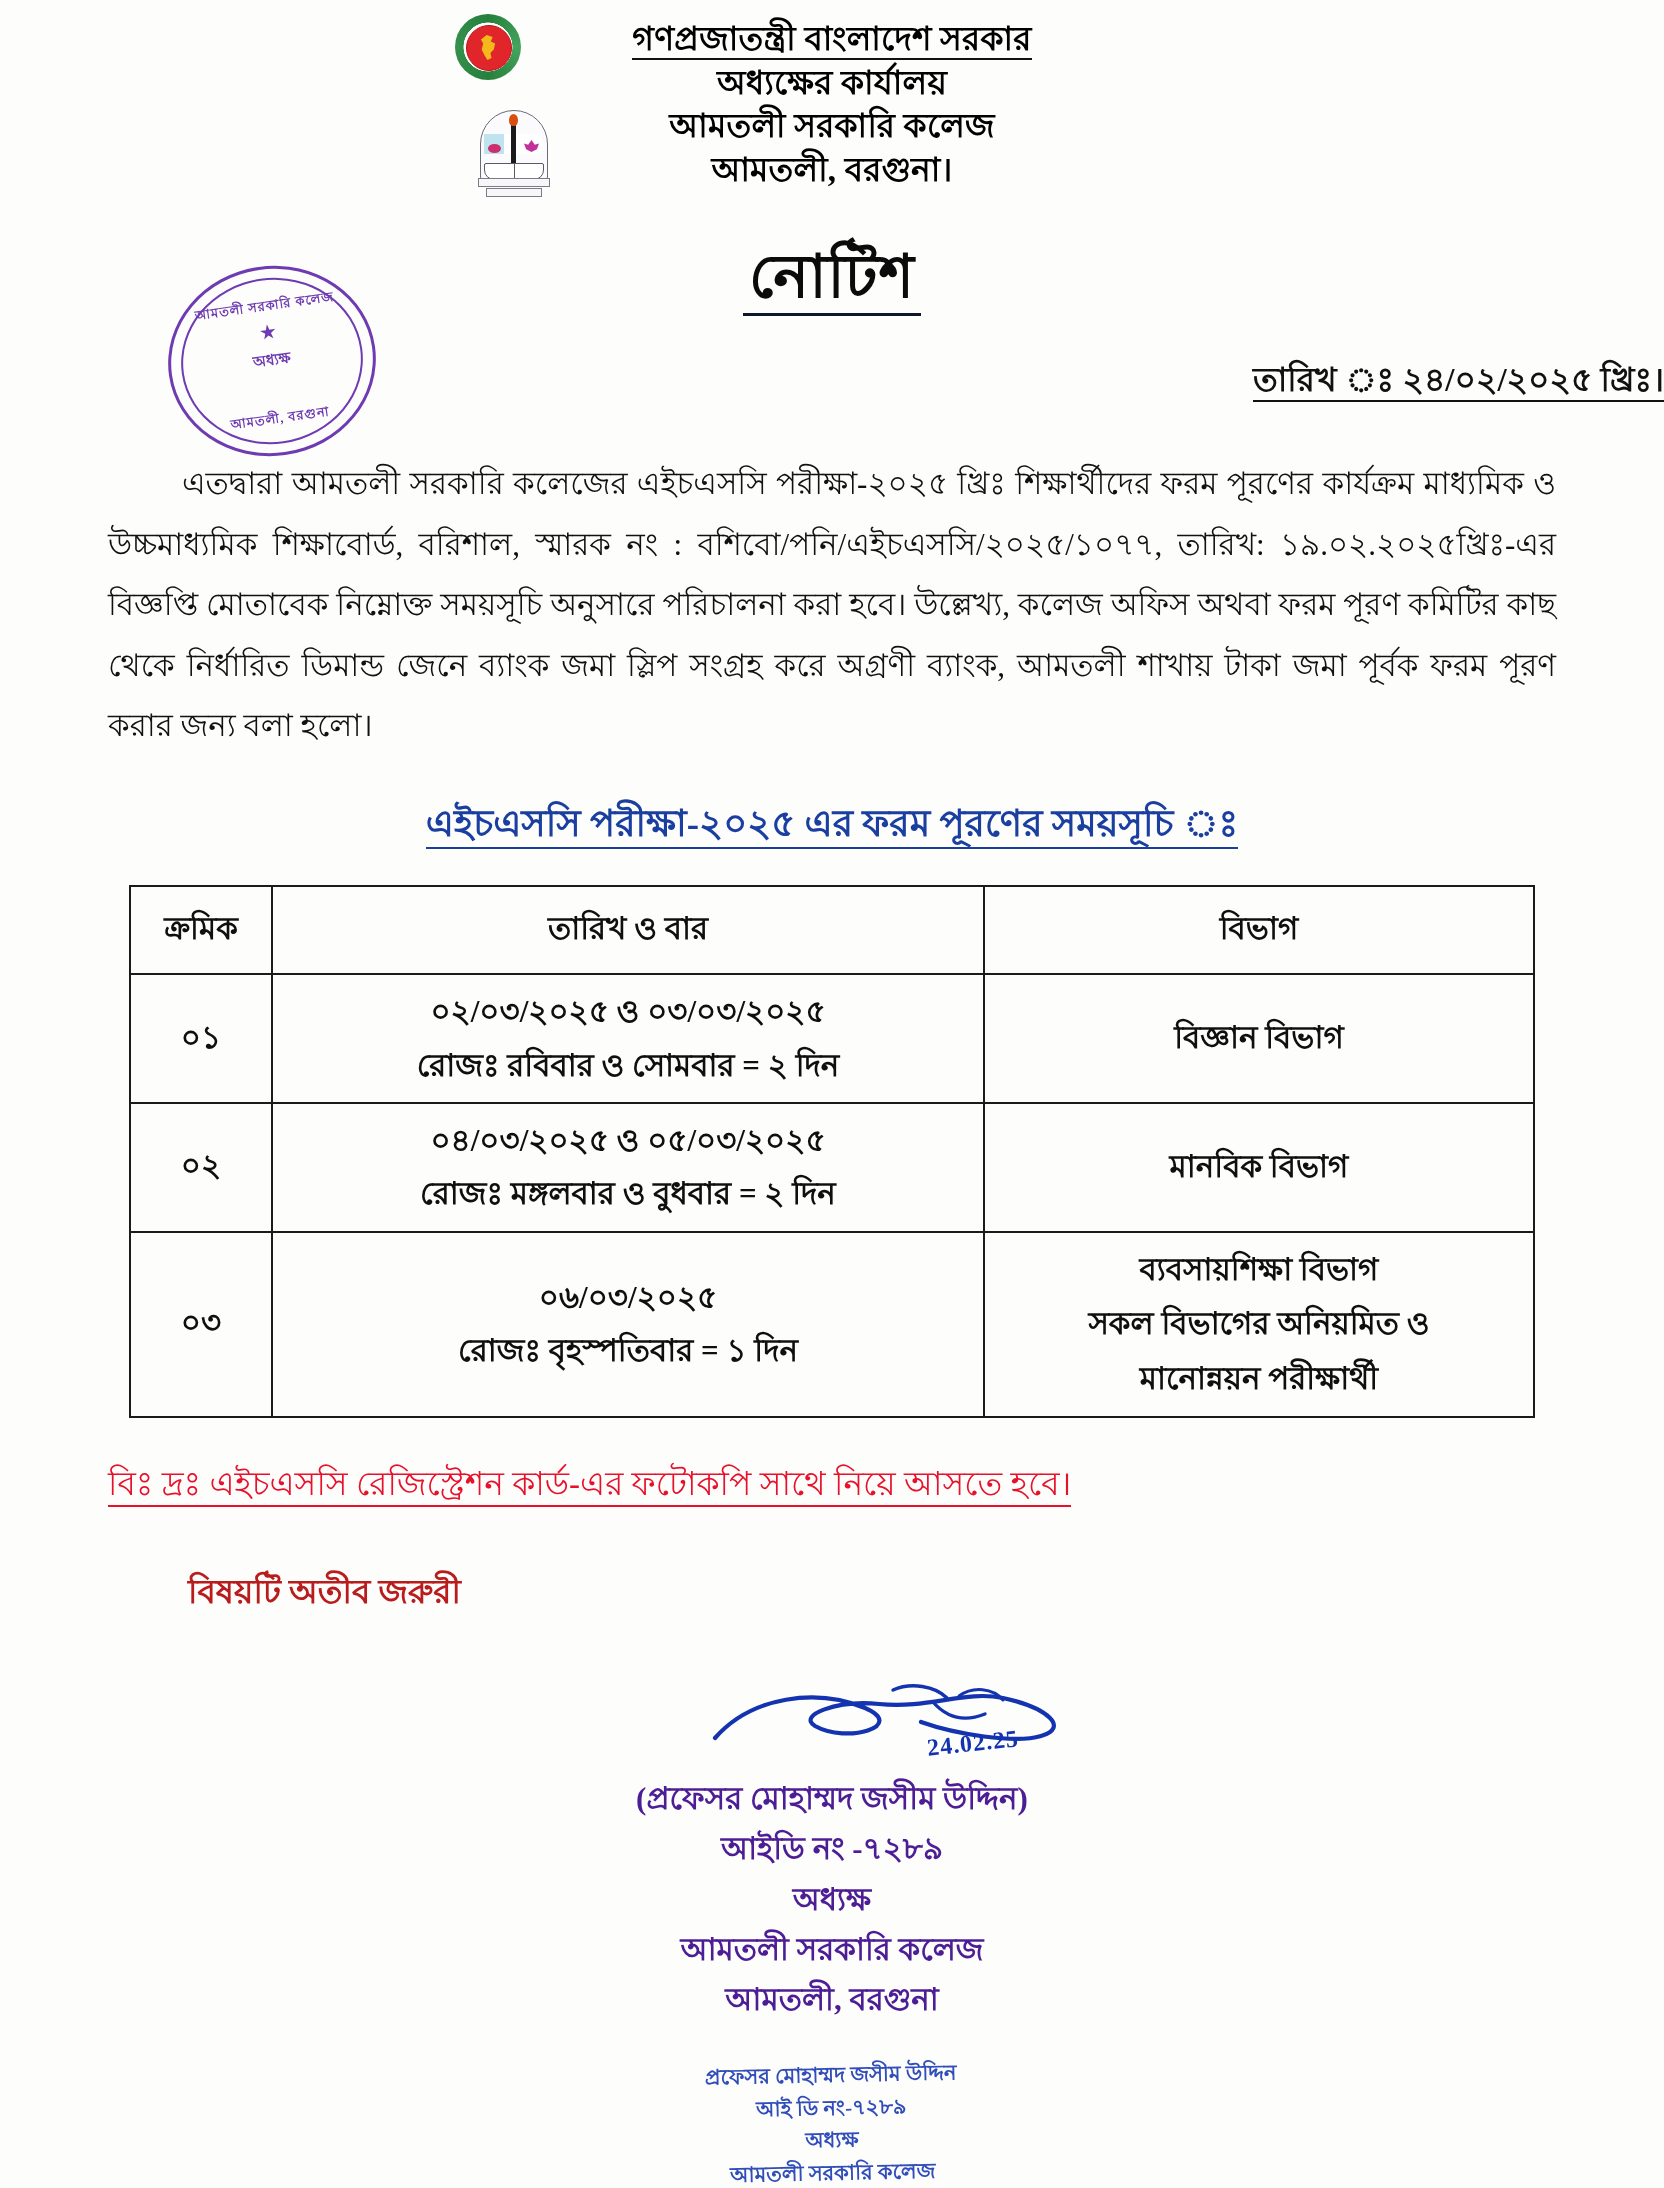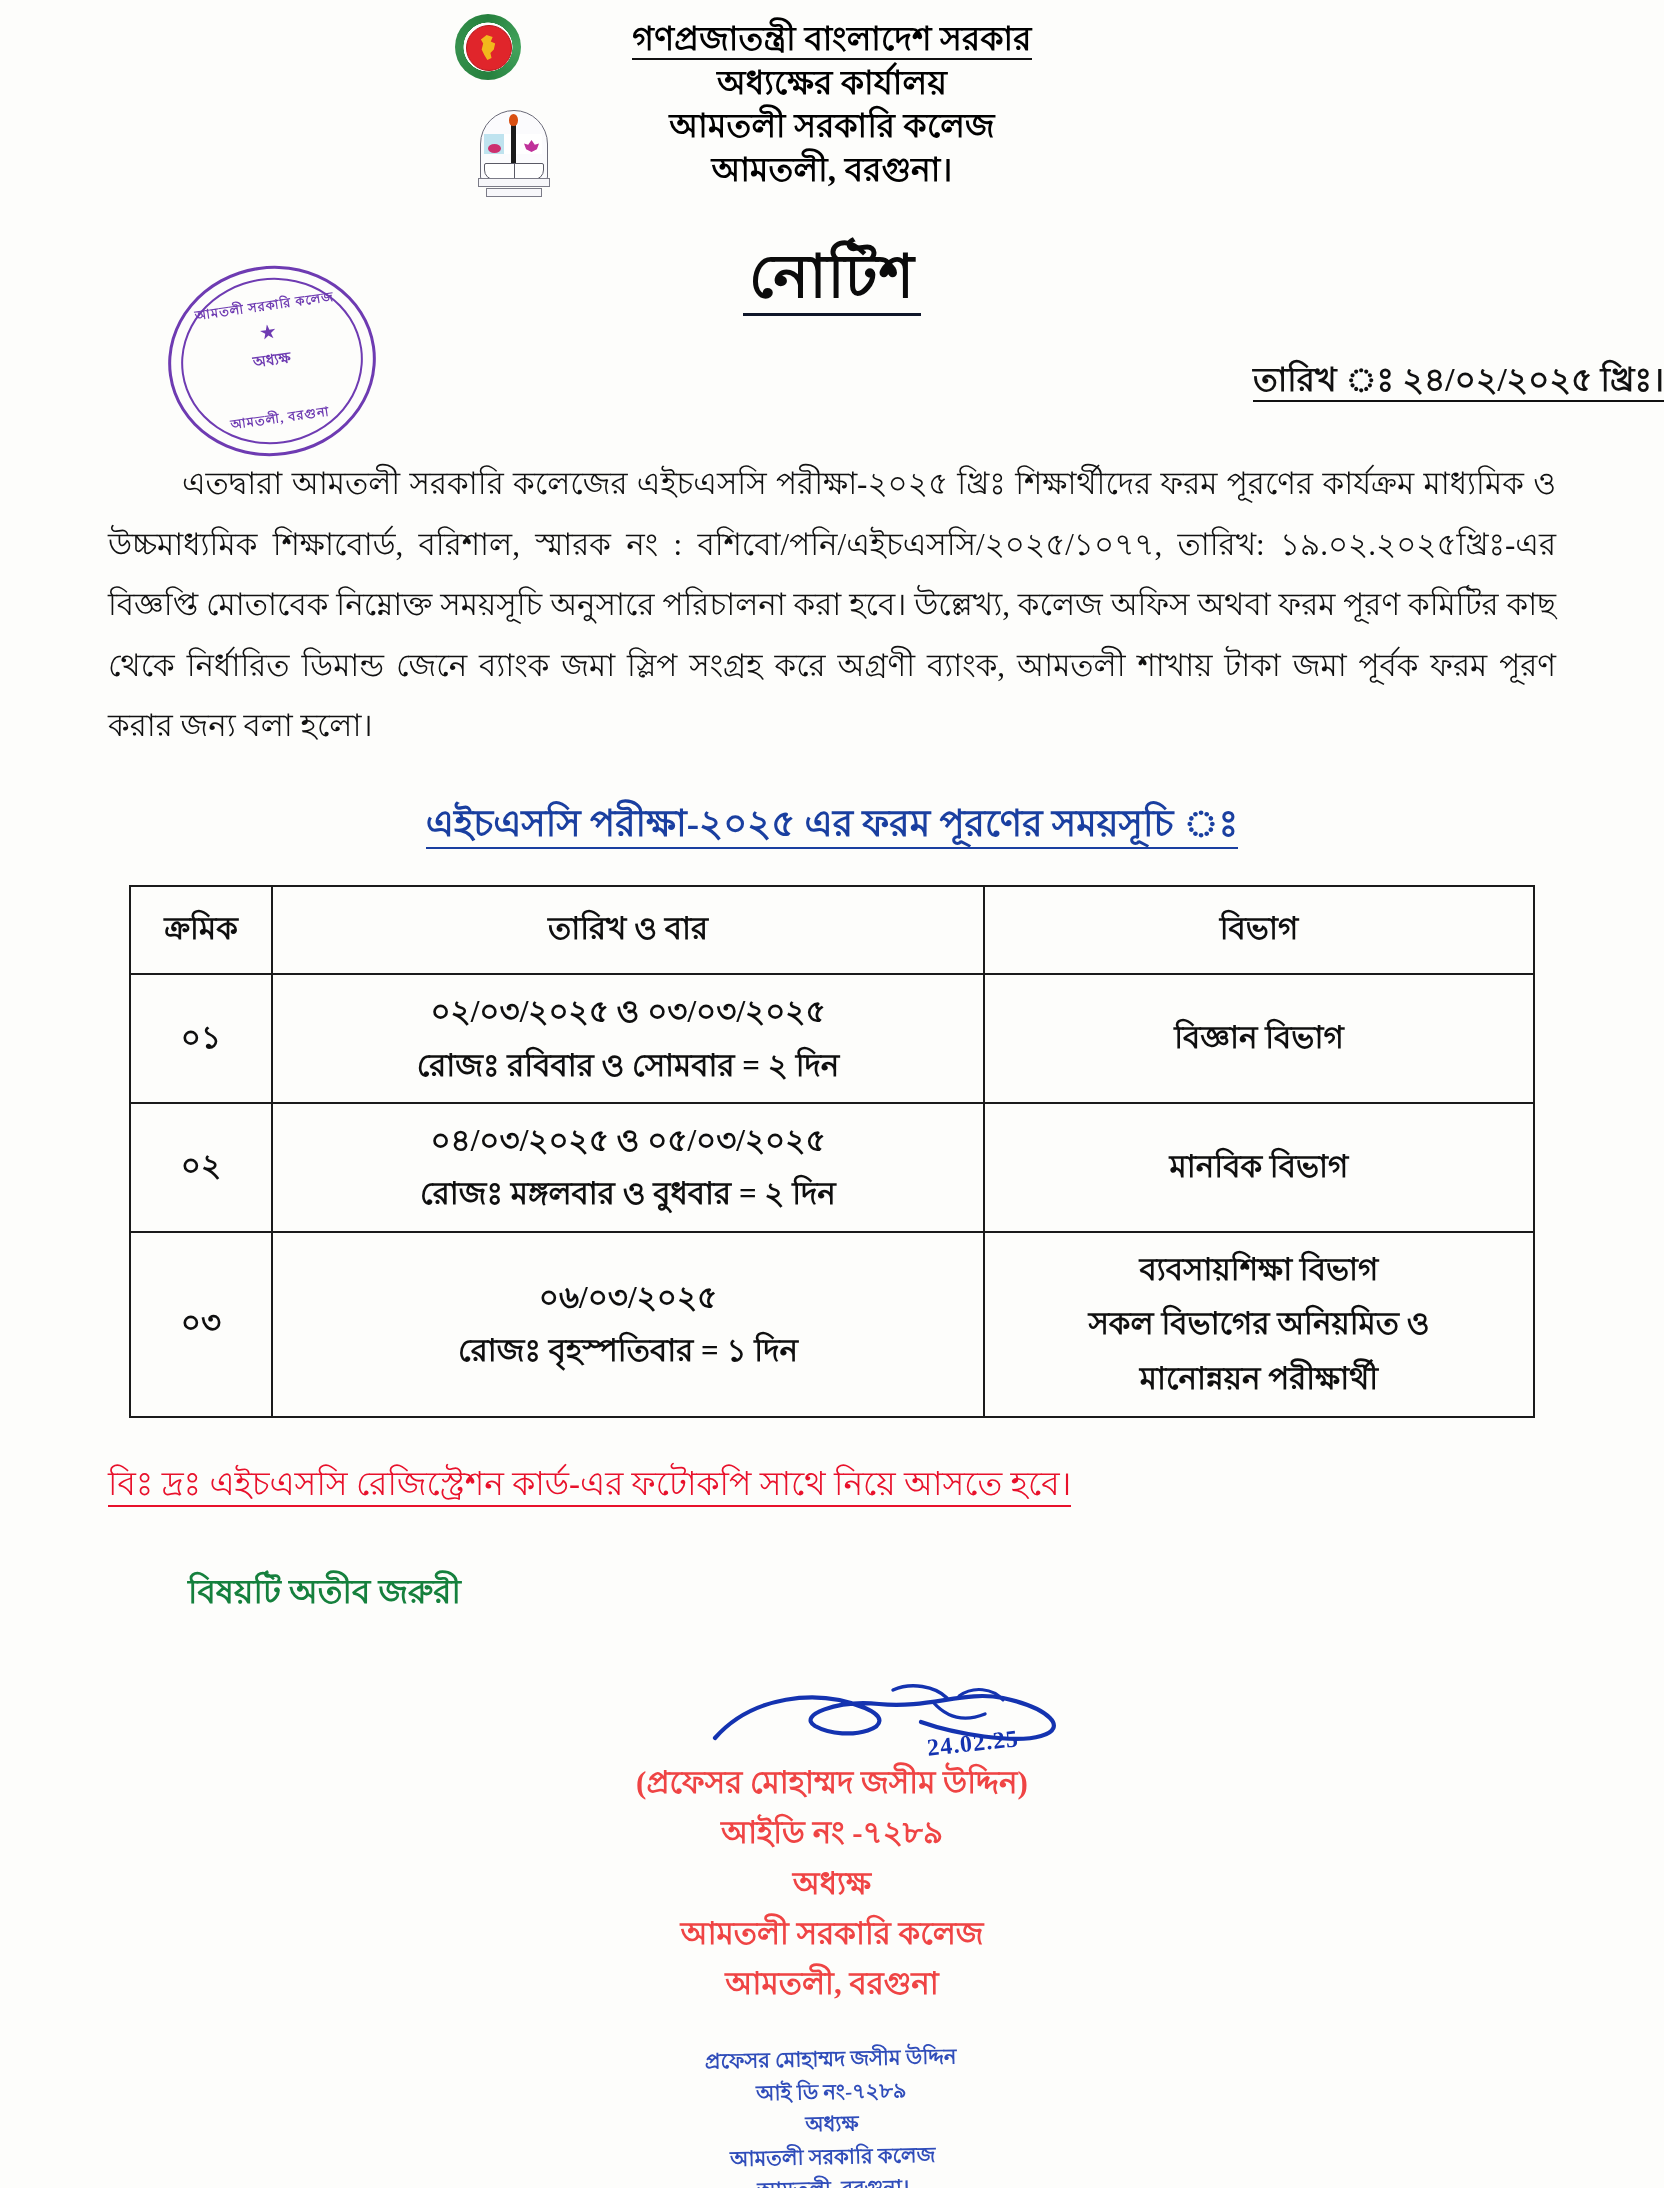--- a/index.html
+++ b/index.html
@@ -289,21 +289,21 @@
     color: #e8112b;
   }
   .red-note span.u {
     border-bottom: 2.2px solid #e8112b;
     padding-bottom: 3px;
   }
   .red-note2 {
     margin: 52px 0 0 188px;
     font-size: 33px;
     font-weight: bold;
-    color: #15803d;
+    color: #b91c1c;
   }
 
   
   .sig-wrap {
     position: relative;
     margin-top: 56px;
     text-align: center;
   }
   .sig-scribble {
     position: relative;
@@ -315,24 +315,24 @@
     position: absolute;
     left: 50%;
     top: 52px;
     transform: translateX(20px) rotate(-6deg);
     color: #1433b0;
     font-size: 24px;
     font-weight: bold;
     letter-spacing: 1px;
   }
   .sig-lines {
-    margin-top: 2px;
+    margin-top: 18px;
     font-size: 31px;
     font-weight: bold;
-    color: #ef4444;
+    color: #4c1d95;
     line-height: 1.62;
   }
 
   
   .seal-block {
     margin: 34px 0 0 0;
     text-align: center;
     color: #1f3fb5;
     font-size: 21px;
     font-weight: bold;

